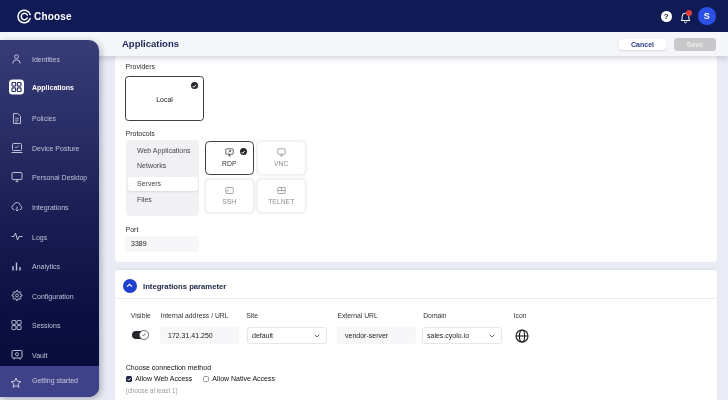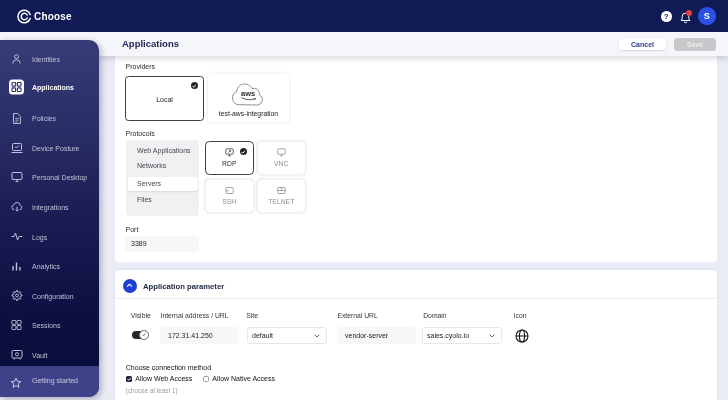--- a/index.html
+++ b/index.html
@@ -220,29 +220,20 @@
 <div class="card1">
   <div class="lbl" style="left:10.5px; top:7px;">Providers</div>
   <div class="prov-local">
     <div class="nm">Local</div>
     <div class="badge" style="right:5px; top:5px;">
         <svg width="4.5" height="4" viewBox="0 0 4.5 4">
           <path d="M0.6 2 l1.2 1.3 L3.9 0.8" fill="none" stroke="#fff" stroke-width="0.9"></path>
         </svg>
       </div>
   </div>
-  <div class="prov-aws">
-    <svg width="33" height="23" viewBox="0 0 33 23" style="position:absolute; left:24px; top:9px;">
-      <path d="M7.2 21.7 a6.7 6.7 0 0 1 -2.5-12.9 a8 8 0 0 1 15.3-3.2 a5.6 5.6 0 0 1 7.5 5.2 l-0.1 1.2 a5.3 5.3 0 0 1 -1.7 10 Z" fill="#fff" stroke="#8f8f94" stroke-width="1"></path>
-      <text x="9" y="13" font-size="7.5" font-weight="bold" fill="#2b2b2b" font-family="Liberation Sans">aws</text>
-      <path d="M9.5 14.6 q7 3.8 13.6 0.9" fill="none" stroke="#2b2b2b" stroke-width="0.8"></path>
-      <path d="M23.8 15 l-0.5 1.3 -1.4-0.1" fill="none" stroke="#2b2b2b" stroke-width="0.7"></path>
-    </svg>
-    <div class="nm">test-aws-integration</div>
-  </div>
 
   <div class="lbl" style="left:10.5px; top:74px;">Protocols</div>
   <div class="plist">
     <div class="it" style="top:6.5px;">Web Applications</div>
     <div class="it" style="top:22px;">Networks</div>
     <div class="pchip"></div>
     <div class="it" style="top:39.5px;">Servers</div>
     <div class="it" style="top:56px;">Files</div>
   </div>
 
@@ -292,21 +283,21 @@
   <div class="lbl" style="left:10.5px; top:170px;">Port</div>
   <div class="port-input">3389</div>
 </div>
 
 <div class="card2">
   <div class="ap-circle">
       <svg width="7" height="5" viewBox="0 0 7 5">
         <path d="M1 3.7 L3.5 1.3 L6 3.7" fill="none" stroke="#fff" stroke-width="1.1"></path>
       </svg>
     </div>
-  <div class="ap-title">Application parameter</div>
+  <div class="ap-title">Integrations parameter</div>
   <div class="ap-div"></div>
 
   <div class="f-lbl" style="left:15.8px;">Visible</div>
   <div class="f-lbl" style="left:45.5px;">Internal address / URL</div>
   <div class="f-lbl" style="left:131.3px;">Site</div>
   <div class="f-lbl" style="left:222.4px;">External URL</div>
   <div class="f-lbl" style="left:308.2px;">Domain</div>
   <div class="f-lbl" style="left:398.7px;">Icon</div>
 
   <div class="toggle">

